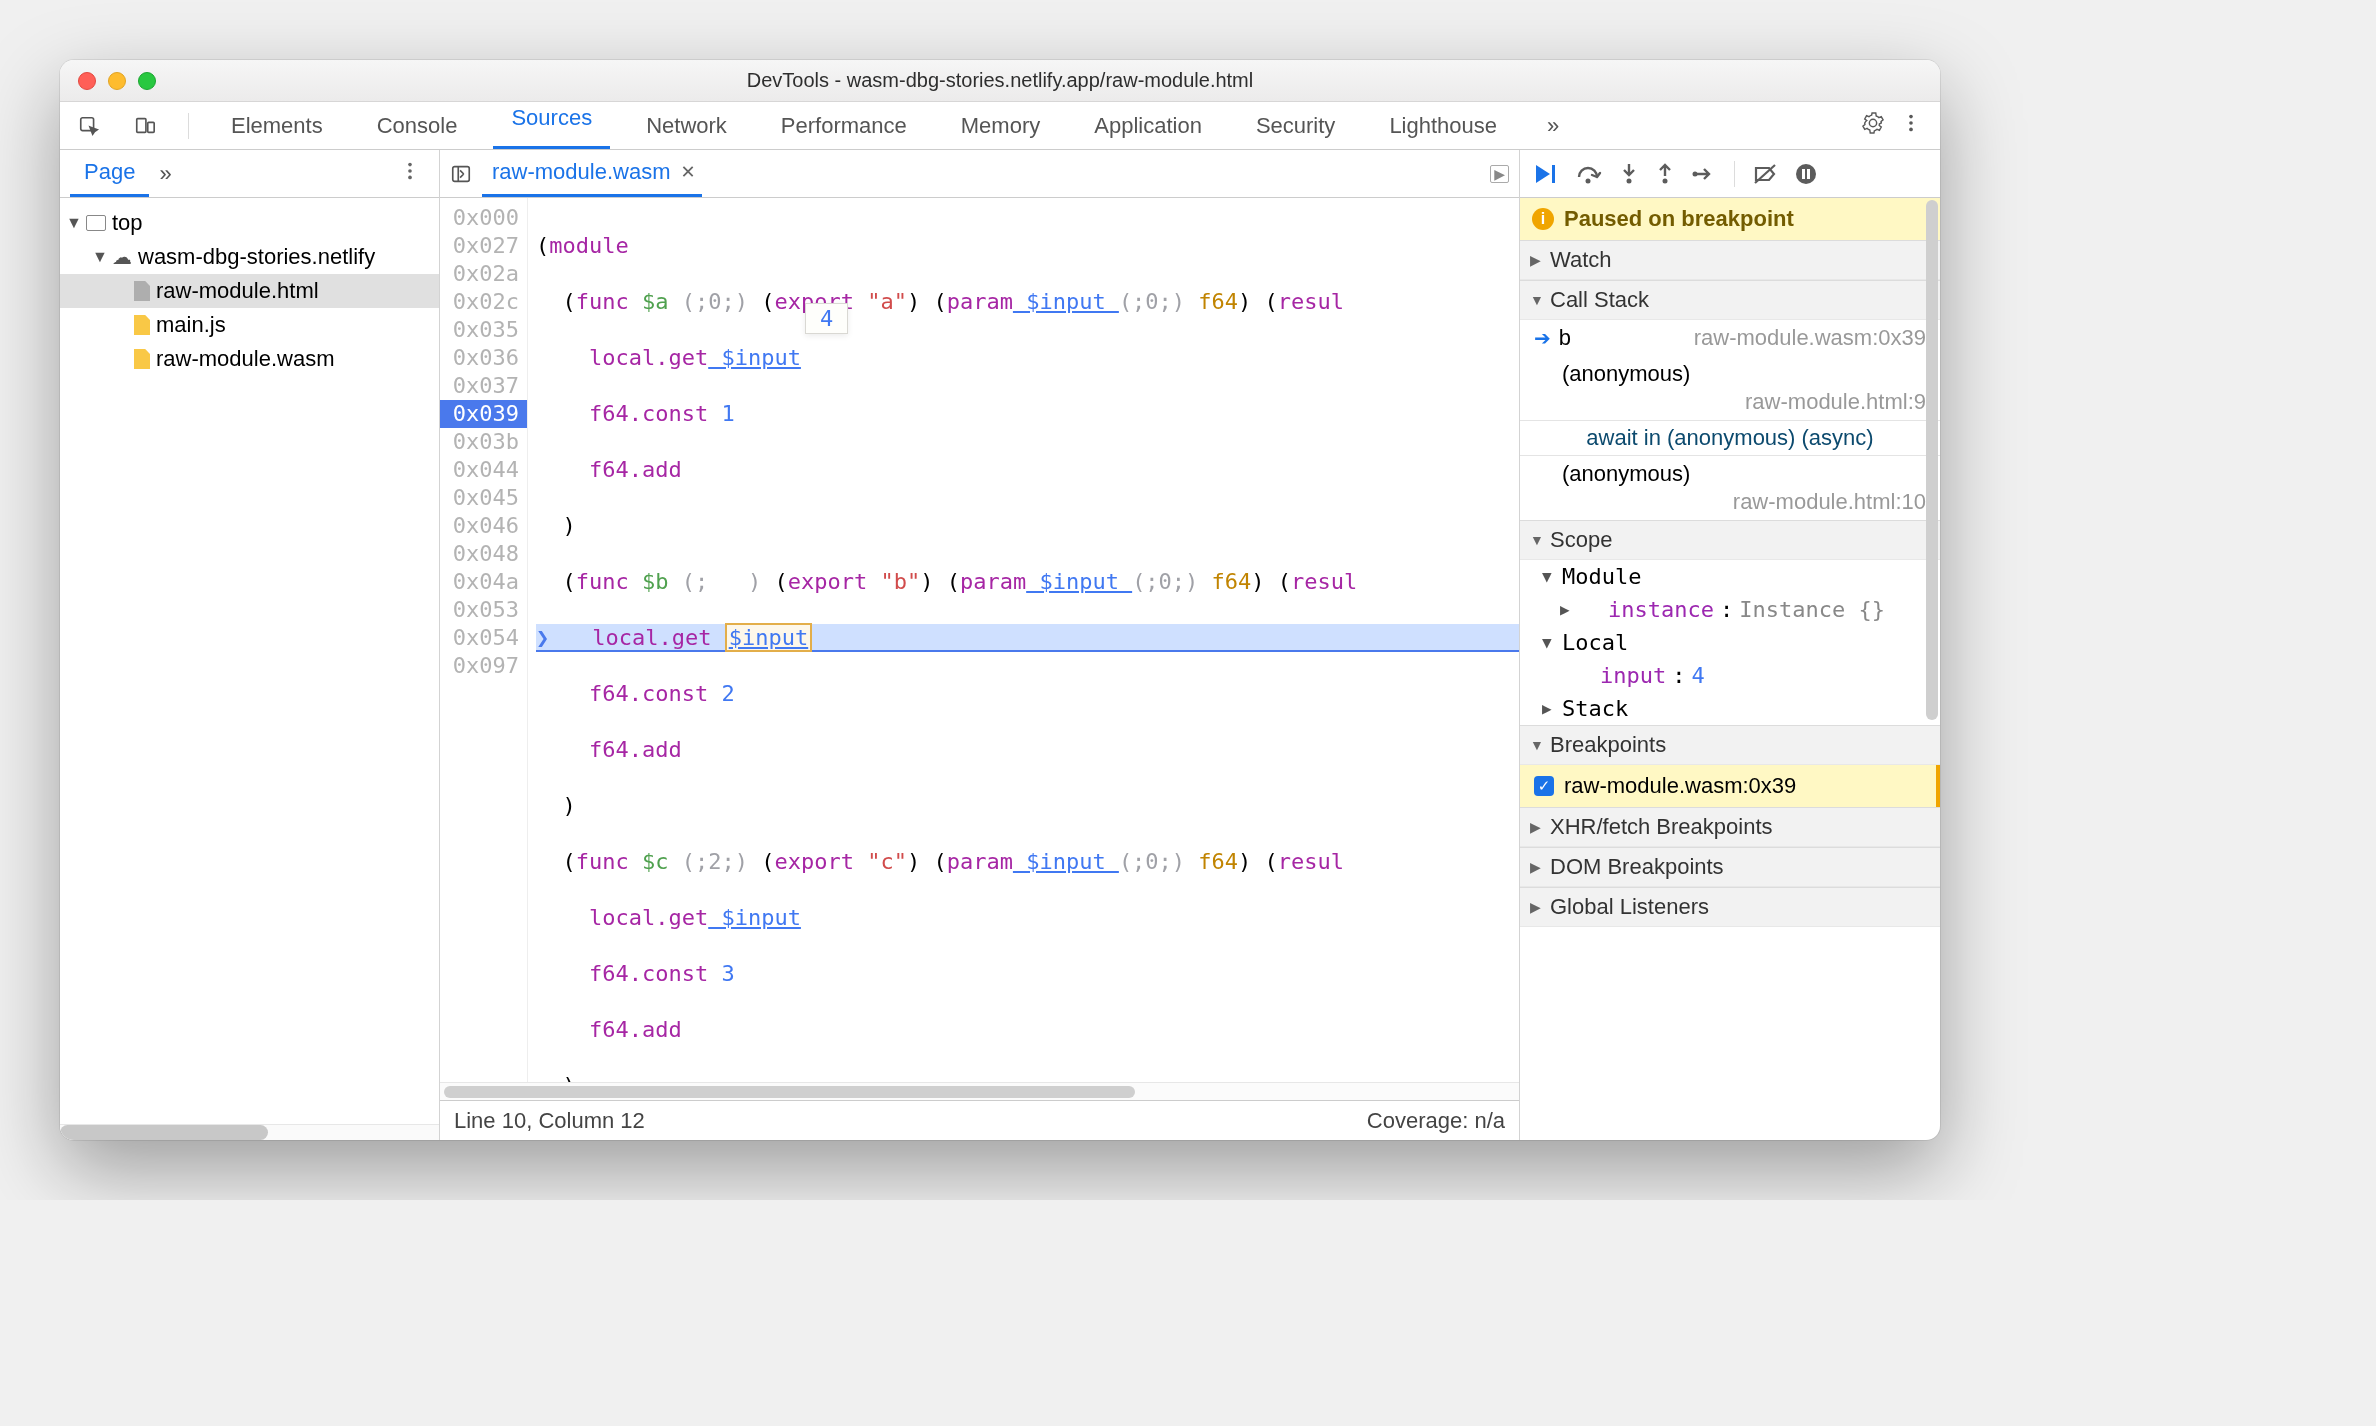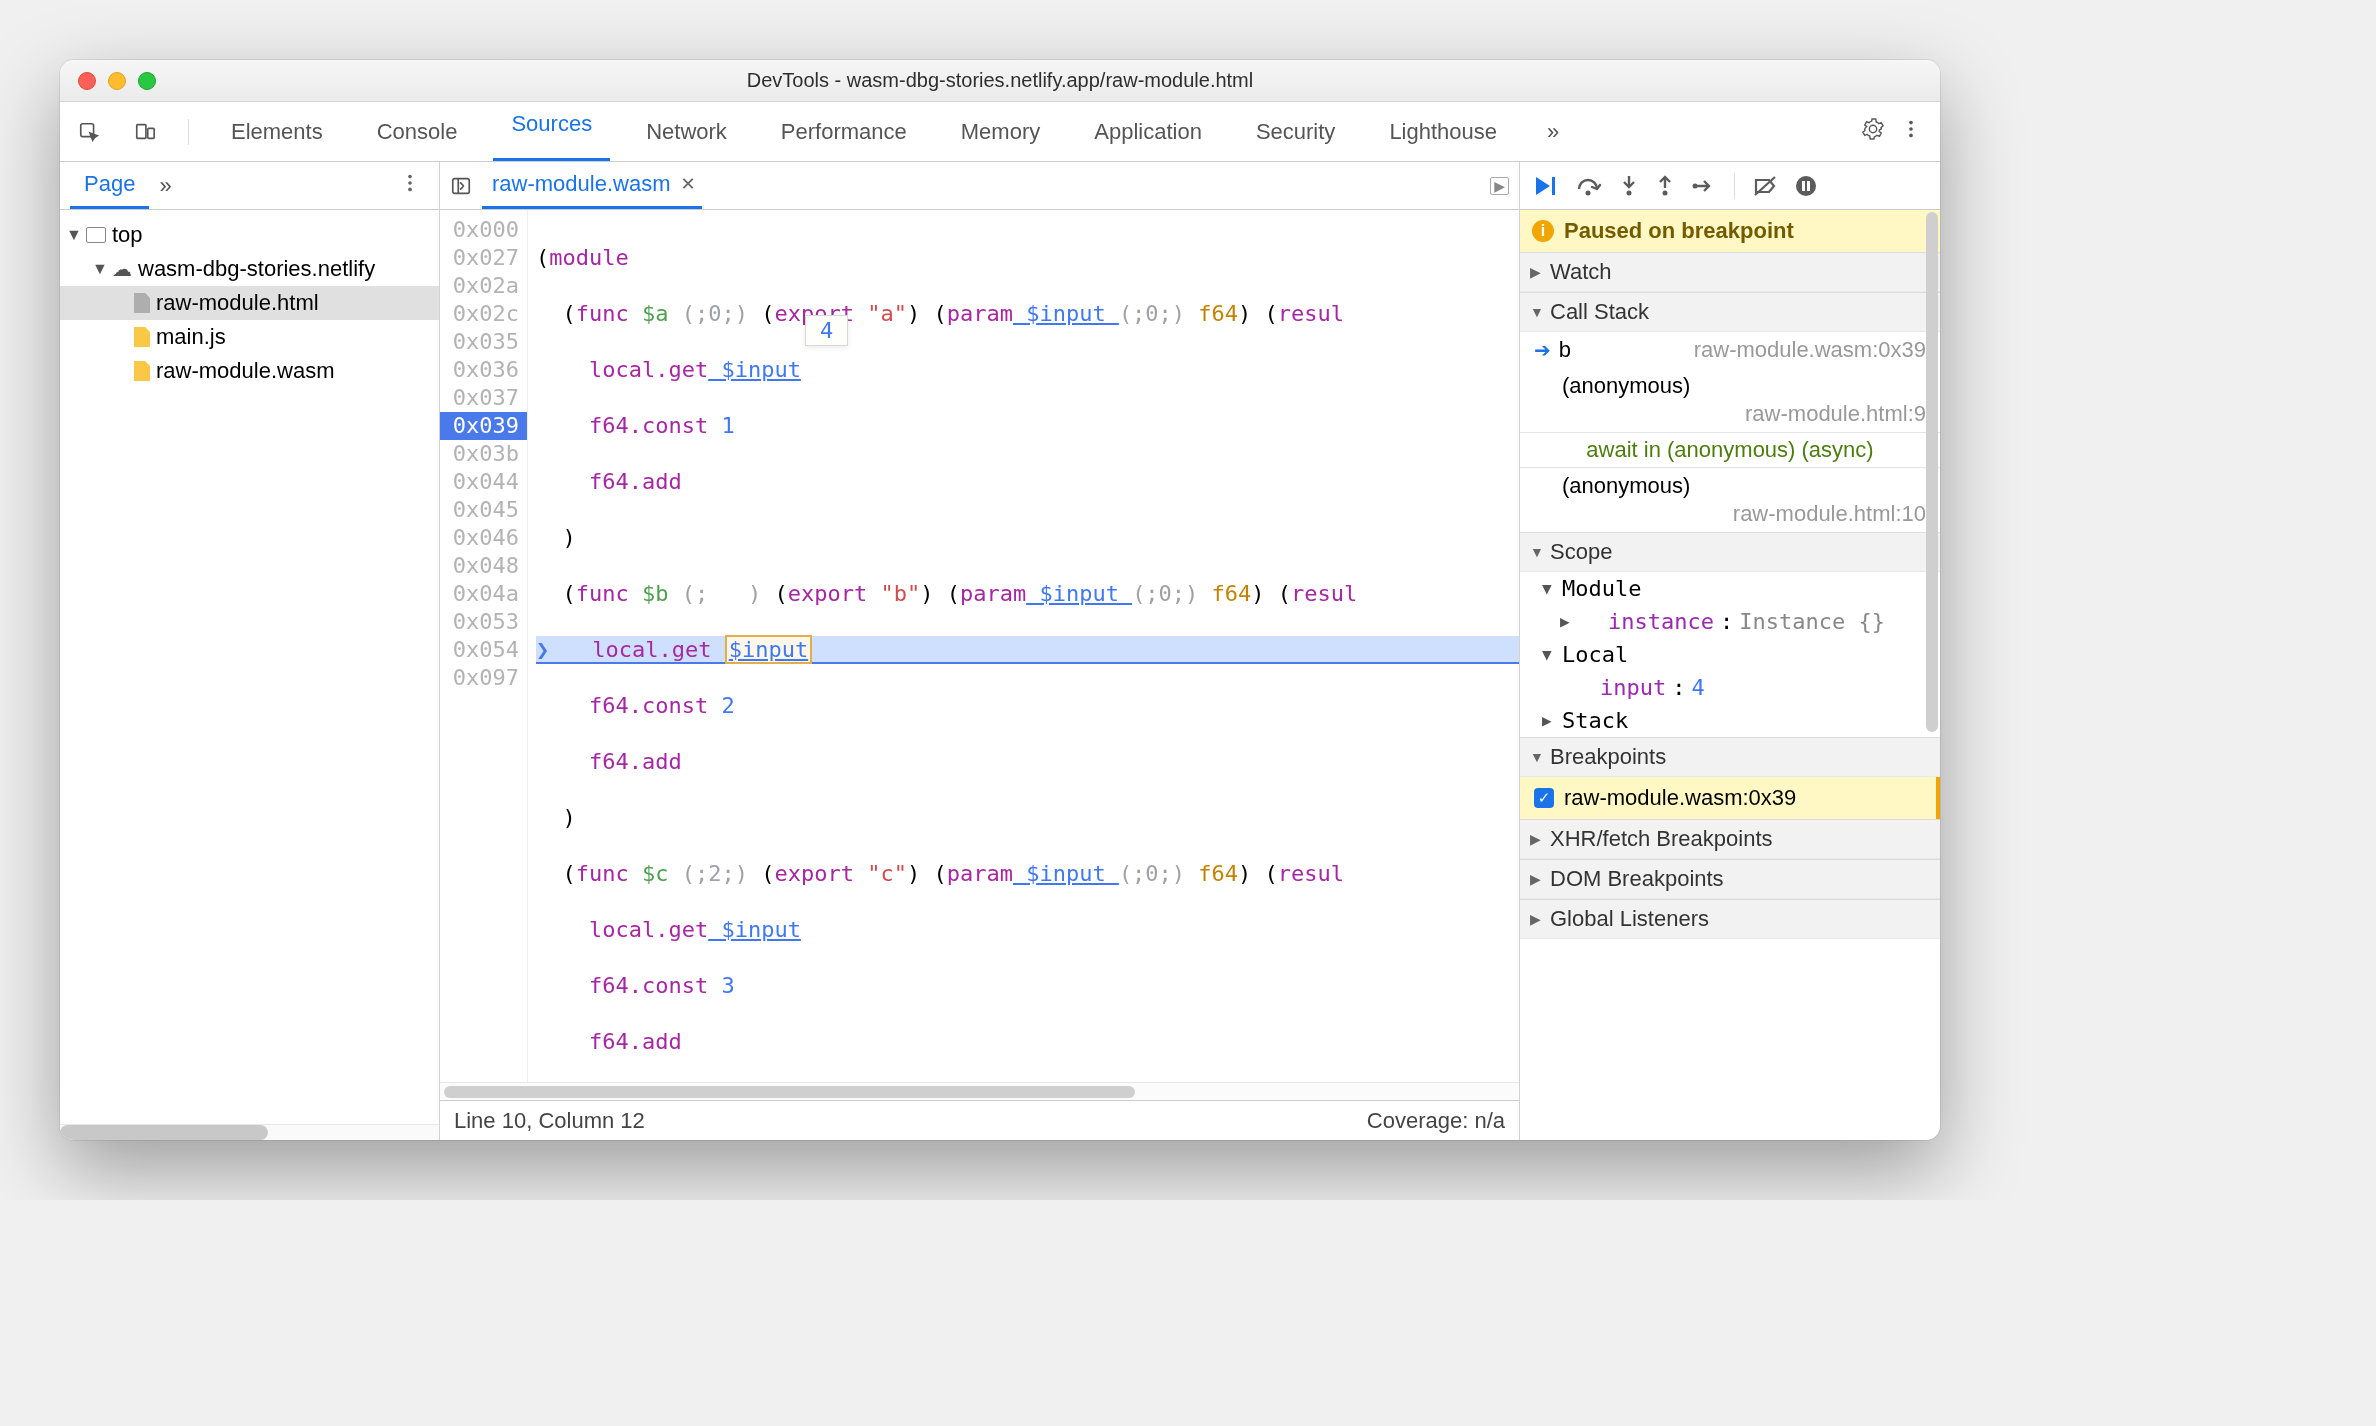--- a/index.html
+++ b/index.html
@@ -32,21 +32,21 @@
 }
 .traffic { display: flex; gap: 12px; }
 .light { width: 18px; height: 18px; border-radius: 50%; }
 .light.red { background: #ff5f57; border: 1px solid #e1483f; }
 .light.yellow { background: #febc2e; border: 1px solid #e0a324; }
 .light.green { background: #28c840; border: 1px solid #1ba531; }
 .title { position:absolute; left:0; right:0; text-align:center; color:#2e2e2e; font-size: 20px; }
 
 
 .maintabs {
-  height: 60px;
+  height: 48px;
   border-bottom: 1px solid #cccccc;
   display: flex;
   align-items: center;
   padding: 0 10px;
   gap: 18px;
 }
 .mt-icon { width:38px; display:flex; justify-content:center; color:#555; }
 .mt-div { width:1px; height:26px; background:#dcdcdc; margin: 0 6px;}
 .tab {
   padding: 0 18px;
@@ -247,21 +247,21 @@
   align-items:center;
   gap:6px;
   color:#333;
 }
 .section-header .tri { font-size:14px; color:#666; }
 
 .cs-row { display:flex; justify-content:space-between; padding: 5px 14px; align-items:center; }
 .cs-row .fn { display:flex; gap:8px; align-items:center; }
 .cs-row .arrow { color:#1a73e8; font-size:20px; }
 .cs-row .loc { color:#999; }
-.cs-async { color:#4d7c0f; text-align:center; border-top:1px solid #e4e4e4; border-bottom:1px solid #e4e4e4; padding:4px 0; }
+.cs-async { color:#0c4a6e; text-align:center; border-top:1px solid #e4e4e4; border-bottom:1px solid #e4e4e4; padding:4px 0; }
 
 .scope-row { padding: 4px 14px 4px 22px; display:flex; align-items:center; gap:6px; font-family: Menlo, monospace; }
 .scope-row .key { color:#9c27b0;margin-left:28px; }
 .scope-row .val { color:#333; }
 
 .bp-list-row { background:#fff8c4; padding: 8px 14px; display:flex; align-items:center; gap:10px; border-right: 4px solid #f0a500;}
 .bp-check { width:20px; height:20px; background:#1a73e8; border-radius:4px; display:flex; align-items:center; justify-content:center; color:#fff; font-size:15px; }
 
 .dbg-vscroll {
   position:absolute;

